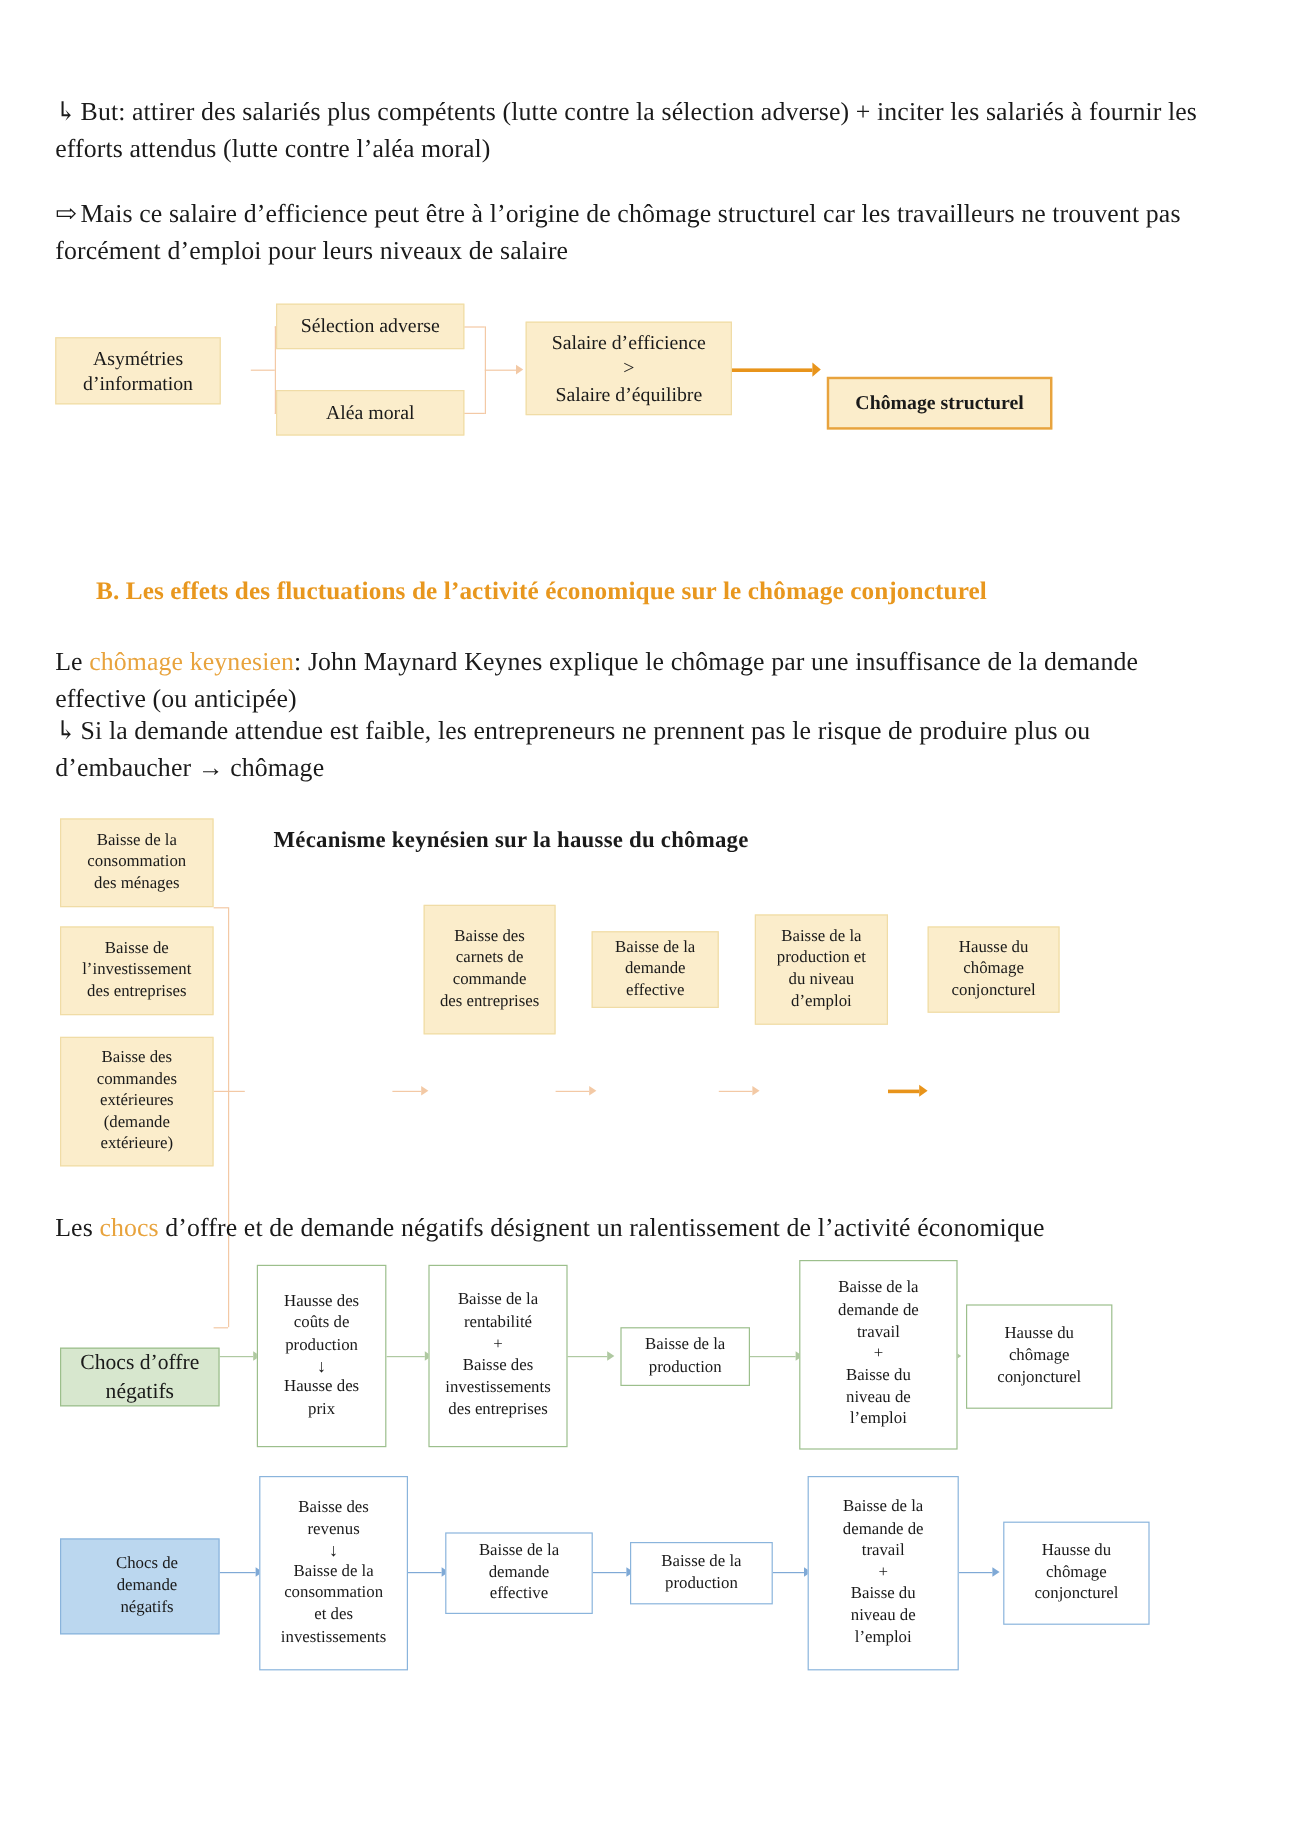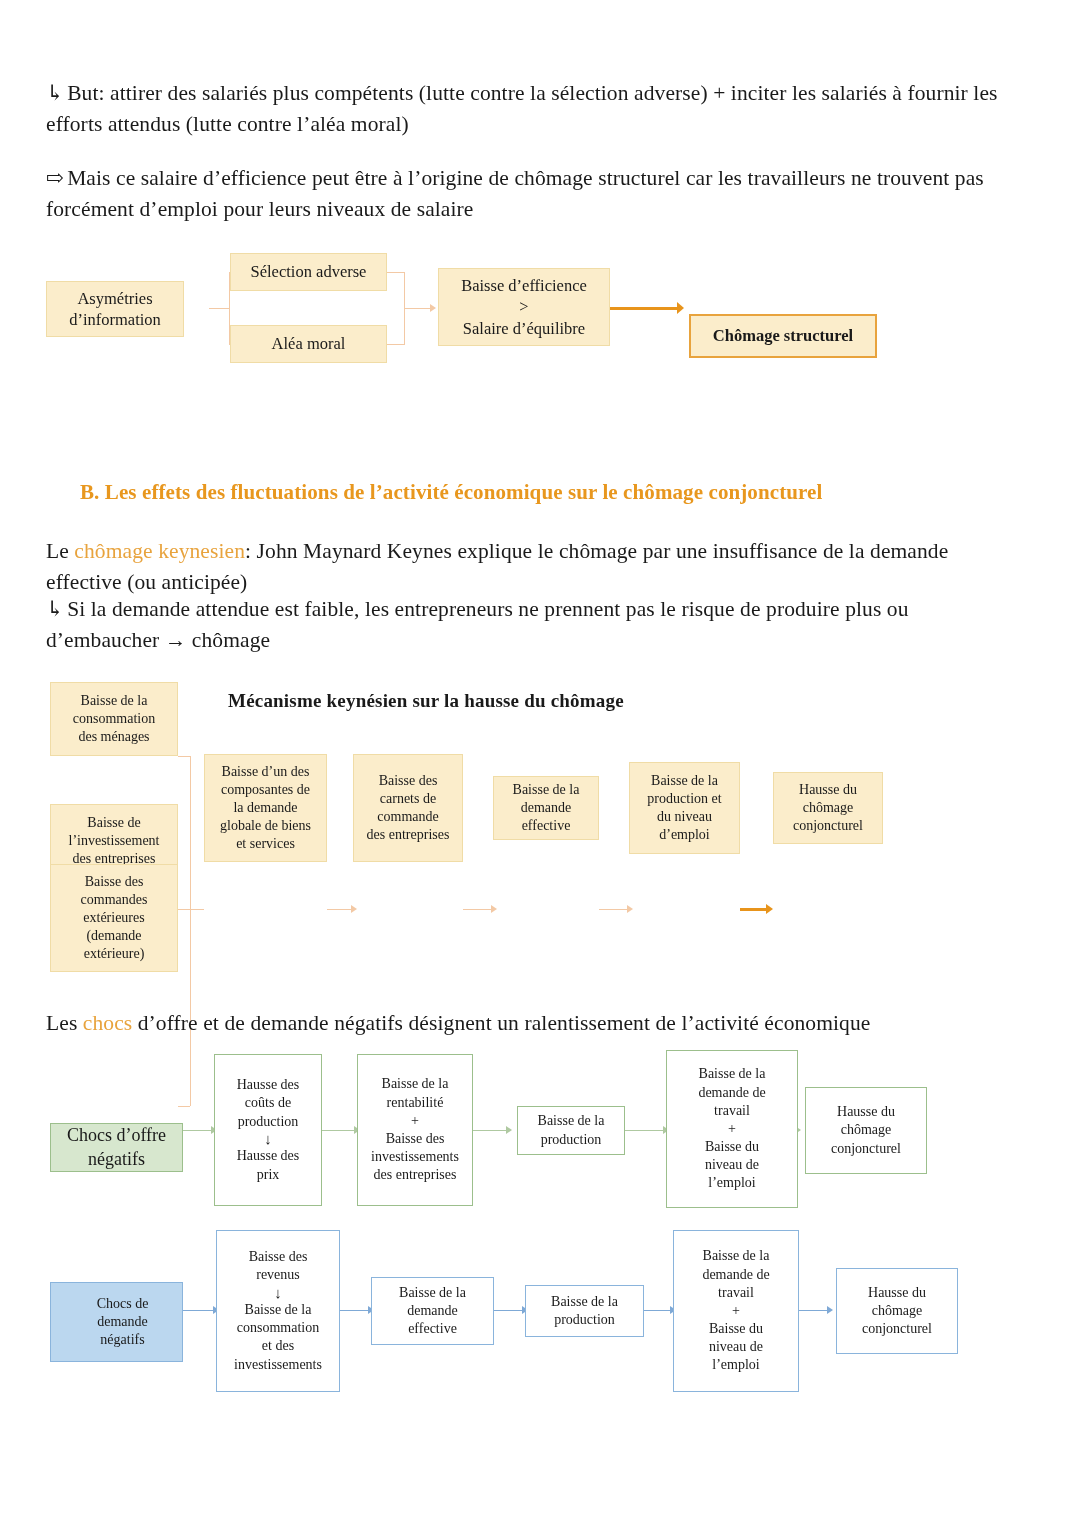--- a/index.html
+++ b/index.html
@@ -137,21 +137,21 @@
 
     <div class="node cream" style="left:184px;top:1px;width:157px;height:38px;font-size:16.5px;">
       <span>Sélection adverse</span>
     </div>
 
     <div class="node cream" style="left:184px;top:73px;width:157px;height:38px;font-size:16.5px;">
       <span>Aléa moral</span>
     </div>
 
     <div class="node cream" style="left:392px;top:16px;width:172px;height:78px;font-size:16.5px;flex-direction:column;justify-content:center;">
-      <span>Baisse d’efficience</span>
+      <span>Salaire d’efficience</span>
       <span>&gt;</span>
       <span>Salaire d’équilibre</span>
     </div>
 
     <div class="node cream-strong" style="left:643px;top:33px;width:188px;height:44px;font-size:16.5px;margin-top:29px;">
       <span>Chômage structurel</span>
     </div>
   </div>
 
 
@@ -190,41 +190,34 @@
 
     <div class="ln-h conn c-orange" style="left:690px;top:236px;width:26px;height:3px;"></div>
     <div class="arrowhead ah-orange" style="left:716px;top:232px;border-top-width:5px;border-bottom-width:5px;"></div>
 
     <div class="node cream" style="left:0px;top:10px;width:128px;height:74px;font-size:14px;">
       <span style="white-space:pre-line;">Baisse de la
 consommation
 des ménages</span>
     </div>
 
-    <div class="node cream" style="left:0px;top:100px;width:128px;height:74px;font-size:14px;margin-top:32px;">
+    <div class="node cream" style="left:0px;top:100px;width:128px;height:74px;font-size:14px;">
       <span style="white-space:pre-line;">Baisse de
 l’investissement
 des entreprises</span>
     </div>
 
     <div class="node cream" style="left:0px;top:192px;width:128px;height:108px;font-size:14px;">
       <span style="white-space:pre-line;">Baisse des
 commandes
 extérieures
 (demande
 extérieure)</span>
     </div>
 
-    <div class="node cream" style="left:154px;top:82px;width:123px;height:108px;font-size:14px;">
-      <span style="white-space:pre-line;">Baisse d’un des
-composantes de
-la demande
-globale de biens
-et services</span>
-    </div>
 
     <div class="node cream" style="left:303px;top:82px;width:110px;height:108px;font-size:14px;">
       <span style="white-space:pre-line;">Baisse des
 carnets de
 commande
 des entreprises</span>
     </div>
 
     <div class="node cream" style="left:443px;top:104px;width:106px;height:64px;font-size:14px;">
       <span style="white-space:pre-line;">Baisse de la

